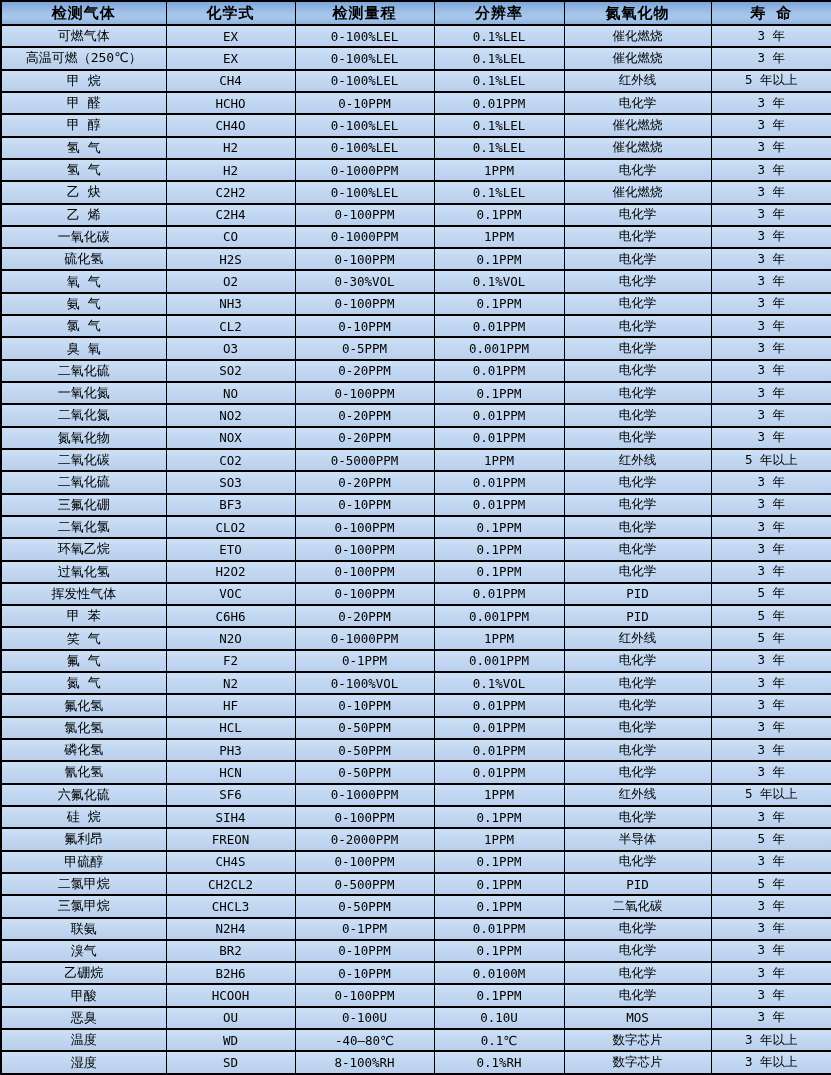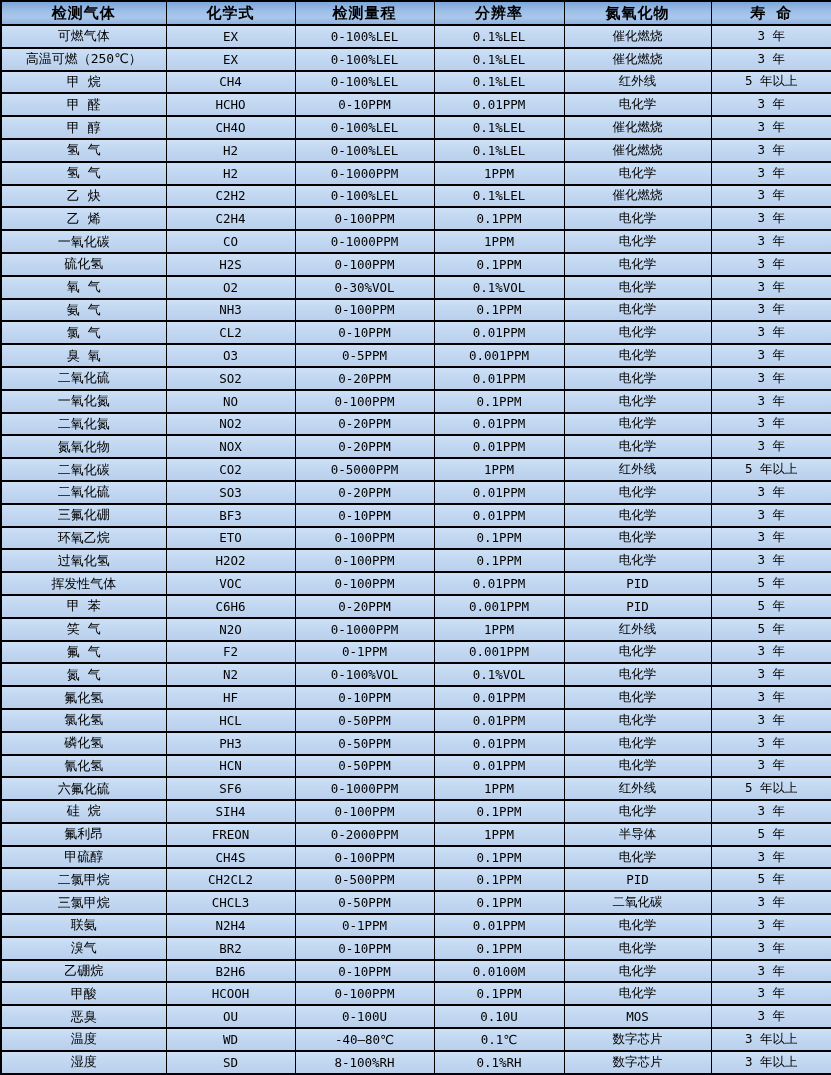--- a/index.html
+++ b/index.html
@@ -240,20 +240,28 @@
       </tr>
       <tr>
         <td>三氟化硼</td>
         <td>BF3</td>
         <td>0-10PPM</td>
         <td>0.01PPM</td>
         <td>电化学</td>
         <td>3 年</td>
       </tr>
       <tr>
+        <td>二氧化氯</td>
+        <td>CLO2</td>
+        <td>0-100PPM</td>
+        <td>0.1PPM</td>
+        <td>电化学</td>
+        <td>3 年</td>
+      </tr>
+      <tr>
         <td>环氧乙烷</td>
         <td>ETO</td>
         <td>0-100PPM</td>
         <td>0.1PPM</td>
         <td>电化学</td>
         <td>3 年</td>
       </tr>
       <tr>
         <td>过氧化氢</td>
         <td>H2O2</td>

